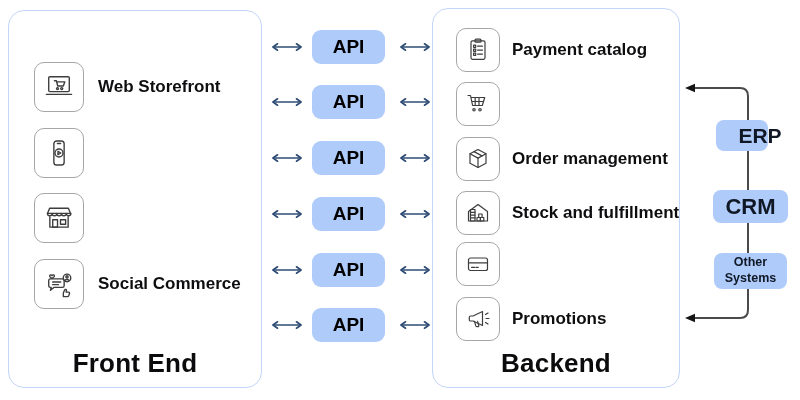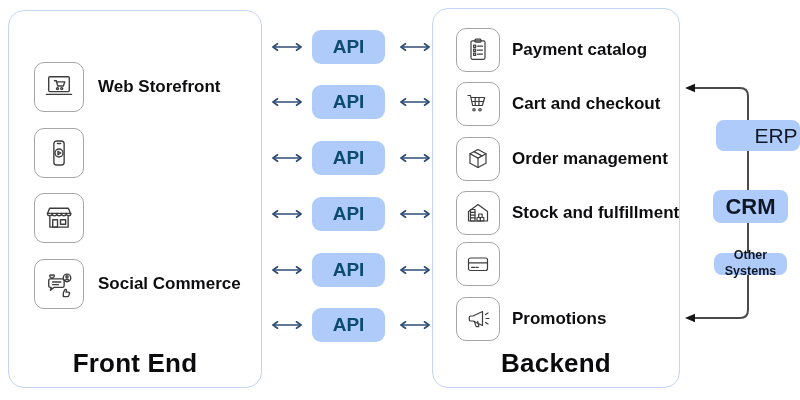--- a/index.html
+++ b/index.html
@@ -20,29 +20,29 @@
   #frontend-panel .icon-box svg{width:32px;height:32px;}
   #backend-panel .icon-box svg{width:28px;height:28px;}
   .icon-box svg *{stroke:#3d3d3d;fill:none;stroke-width:1.2;stroke-linecap:round;stroke-linejoin:round;}
   .row-label{font-size:17px;font-weight:700;color:#0e0e10;white-space:nowrap;}
   #frontend-panel .row{left:25px;}
   #frontend-panel .row-label{margin-left:14px;}
   #backend-panel .row{left:23px;}
   #backend-panel .row-label{margin-left:12px;}
 
   .api-row{position:absolute;left:268px;display:flex;align-items:center;height:34px;}
-  .pill{background:var(--pill-bg,#aecbfa);border-radius:9px;display:flex;align-items:center;justify-content:center;color:#0c4a6e;font-weight:700;}
+  .pill{background:var(--pill-bg,#aecbfa);border-radius:9px;display:flex;align-items:center;justify-content:center;color:#000000;font-weight:700;}
   .api-pill{width:73px;height:34px;font-size:19px;margin:0 11px 0 6px;}
   .darrow{width:38px;height:12px;}
   .darrow path{stroke:var(--arrow,#2e4d74);stroke-width:1.7;fill:none;stroke-linecap:round;stroke-linejoin:round;}
 
   .ext-box{position:absolute;background:var(--pill-bg,#aecbfa);border-radius:8px;display:flex;align-items:center;justify-content:center;text-align:center;color:#101826;box-sizing:border-box;}
-  #ext-0{left:716px;top:120px;width:84px;height:31px;font-size:21px;font-weight:400;padding-left:36px;}
+  #ext-0{left:716px;top:120px;width:52px;height:31px;font-size:21px;font-weight:700;padding-left:36px;}
   #ext-1{left:713px;top:190px;width:75px;height:33px;font-size:22px;font-weight:600;}
-  #ext-2{left:714px;top:253px;width:73px;height:22px;font-size:12.5px;font-weight:600;line-height:1.25;padding:2px 4px;}
+  #ext-2{left:714px;top:253px;width:73px;height:36px;font-size:12.5px;font-weight:600;line-height:1.25;padding:2px 4px;}
 
   #connector{position:absolute;left:0;top:0;pointer-events:none;}
 </style>
 </head>
 <body>
 
 <div id="stage">
 
   <svg id="connector" width="800" height="400" viewBox="0 0 800 400">
     <path id="connector-path" d="M693,88 H740 Q748,88 748,96 V310 Q748,318 740,318 H693" fill="none" stroke="#4a4a4a" stroke-width="2"></path>
@@ -205,21 +205,20 @@
         <div class="row" style="top: 73px;">
           <span class="icon-box">
             <svg viewBox="0 0 28 28">
               <path d="M4,5.5 h2.5 l2.1,10 h9.7 l2.4,-8 H7.1"></path>
               <path d="M11.2,7.8 v7.4 M15,7.8 v7.4"></path>
               <path d="M8.3,11.5 h11.3"></path>
               <circle cx="10" cy="19.8" r="1.2"></circle>
               <circle cx="16" cy="19.8" r="1.2"></circle>
             </svg>
           </span>
-          <span class="row-label">Cart and checkout</span>
         </div>
         <div class="row" style="top: 128px;">
           <span class="icon-box">
             <svg viewBox="0 0 28 28">
               <path d="M14,4.5 l8,4.3 v9.4 l-8,4.3 l-8,-4.3 V8.8 z"></path>
               <path d="M6,8.8 l8,4.3 l8,-4.3"></path>
               <path d="M14,13.1 v9.4"></path>
               <path d="M10,6.6 l8,4.3"></path>
             </svg>
           </span>

